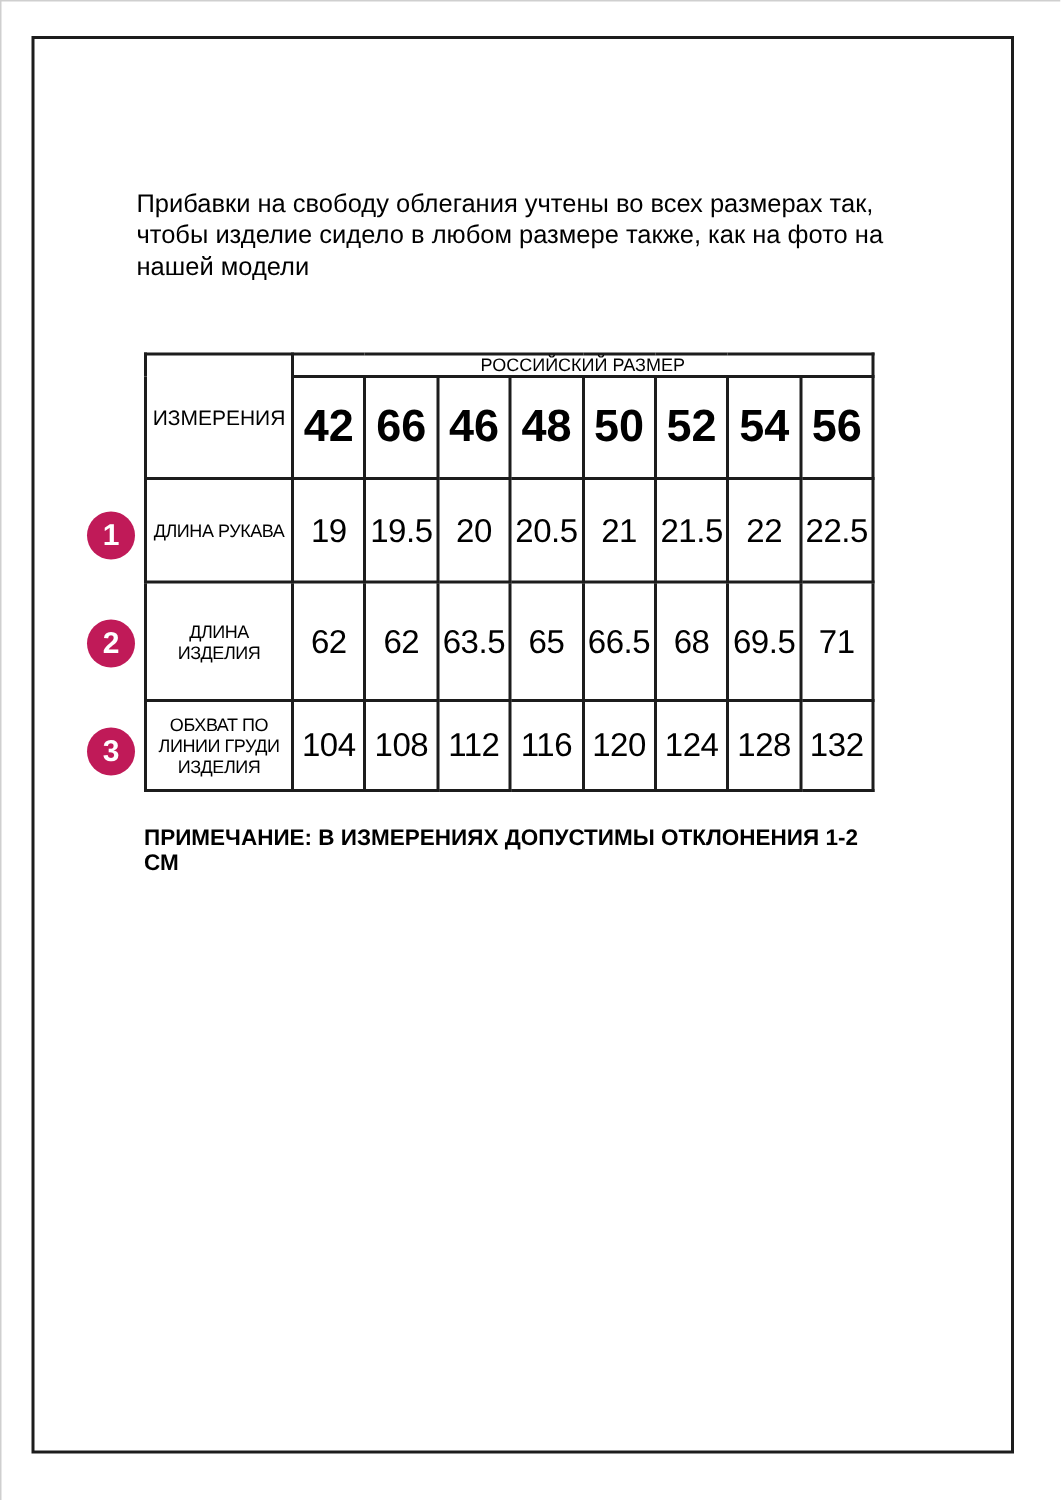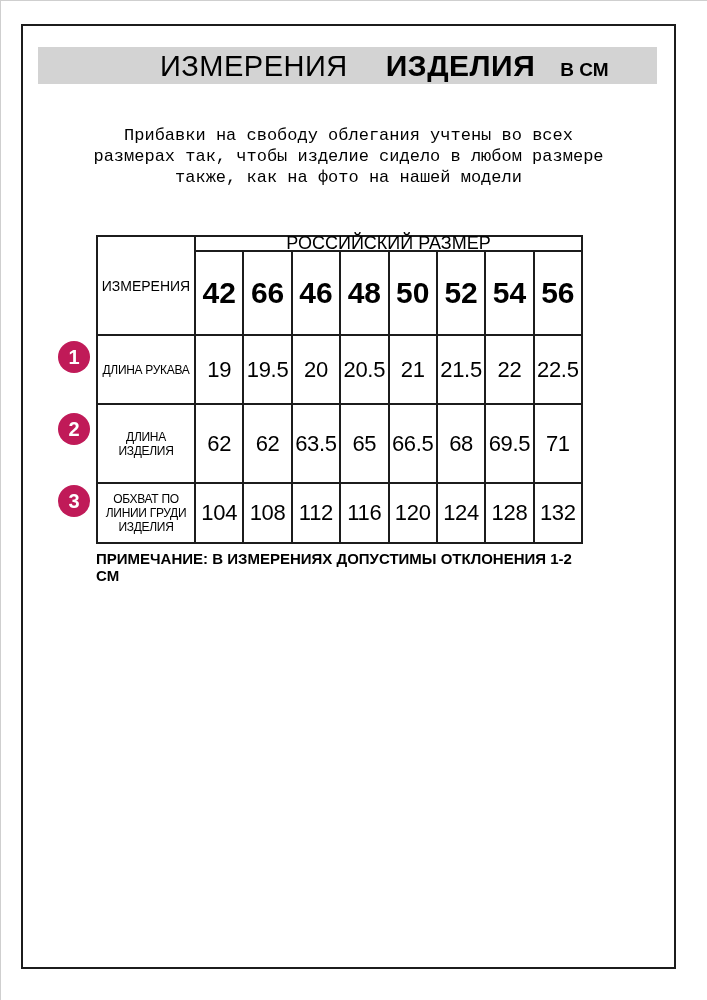--- a/index.html
+++ b/index.html
@@ -20,32 +20,32 @@
   }
   .title-measure { font-size:29px; letter-spacing:0.5px; }
   .title-product { font-size:30px; font-weight:bold; margin-left:38px; letter-spacing:0.5px; }
   .title-unit    { font-size:19px; font-weight:bold; margin-left:25px; }
   .product-code {
     position:absolute; top:71px; left:30px; width:651px;
     text-align:center; font-size:21px;
   }
   .product-desc {
     position:absolute; top:99px; left:68px; width:515px;
-    text-align:center; font-size:17px; line-height:21px;font-family:Liberation Mono, monospace;
+    font-size:17px; line-height:21px;
   }
   table.size-table {
     position:absolute; left:73px; top:209px; width:487px;
     border-collapse:collapse; table-layout:fixed;
   }
   table.size-table td {
     border:2px solid #1c1c1c; text-align:center; vertical-align:middle; padding:0;
   }
-  .cell-group-head { height:13px; font-size:18px; line-height:13px; }
+  .cell-group-head { height:13px; font-size:12px; line-height:13px; }
   .cell-meas-head  { font-size:14px; }
-  tr.row-sizes  { height:84px; }
+  tr.row-sizes  { height:68px; }
   tr.row-data-1 { height:69px; }
   tr.row-data-2 { height:79px; }
   tr.row-data-3 { height:60px; }
   .cell-size  { font-size:30px; font-weight:bold; }
   .cell-label { font-size:12px; line-height:14px; letter-spacing:-0.3px; padding:0 2px !important; }
   .one-line   { white-space:nowrap; }
   .cell-value { font-size:22px; letter-spacing:-0.3px; }
   .badge {
     position:absolute; left:35px; width:32px; height:32px; border-radius:50%;
     background:var(--accent, #c01a58); color:#ffffff;
@@ -59,23 +59,20 @@
     position:absolute; top:524px; left:73px; width:487px;
     text-align:left; font-size:15px; font-weight:bold;
   }
 </style>
 </head>
 <body>
 
 <div class="page">
   <div class="frame">
 
-    <div class="header-bar">
-      <span class="title-measure">ИЗМЕРЕНИЯ</span><span class="title-product">ИЗДЕЛИЯ</span><span class="title-unit">В СМ</span>
-    </div>
 
 
     <div class="product-desc">Прибавки на свободу облегания учтены во всех размерах так, чтобы изделие сидело в любом размере также, как на фото на нашей модели</div>
 
     <table class="size-table">
       <colgroup>
         <col style="width:98px">
         <col span="8">
       </colgroup>
       <tbody>

